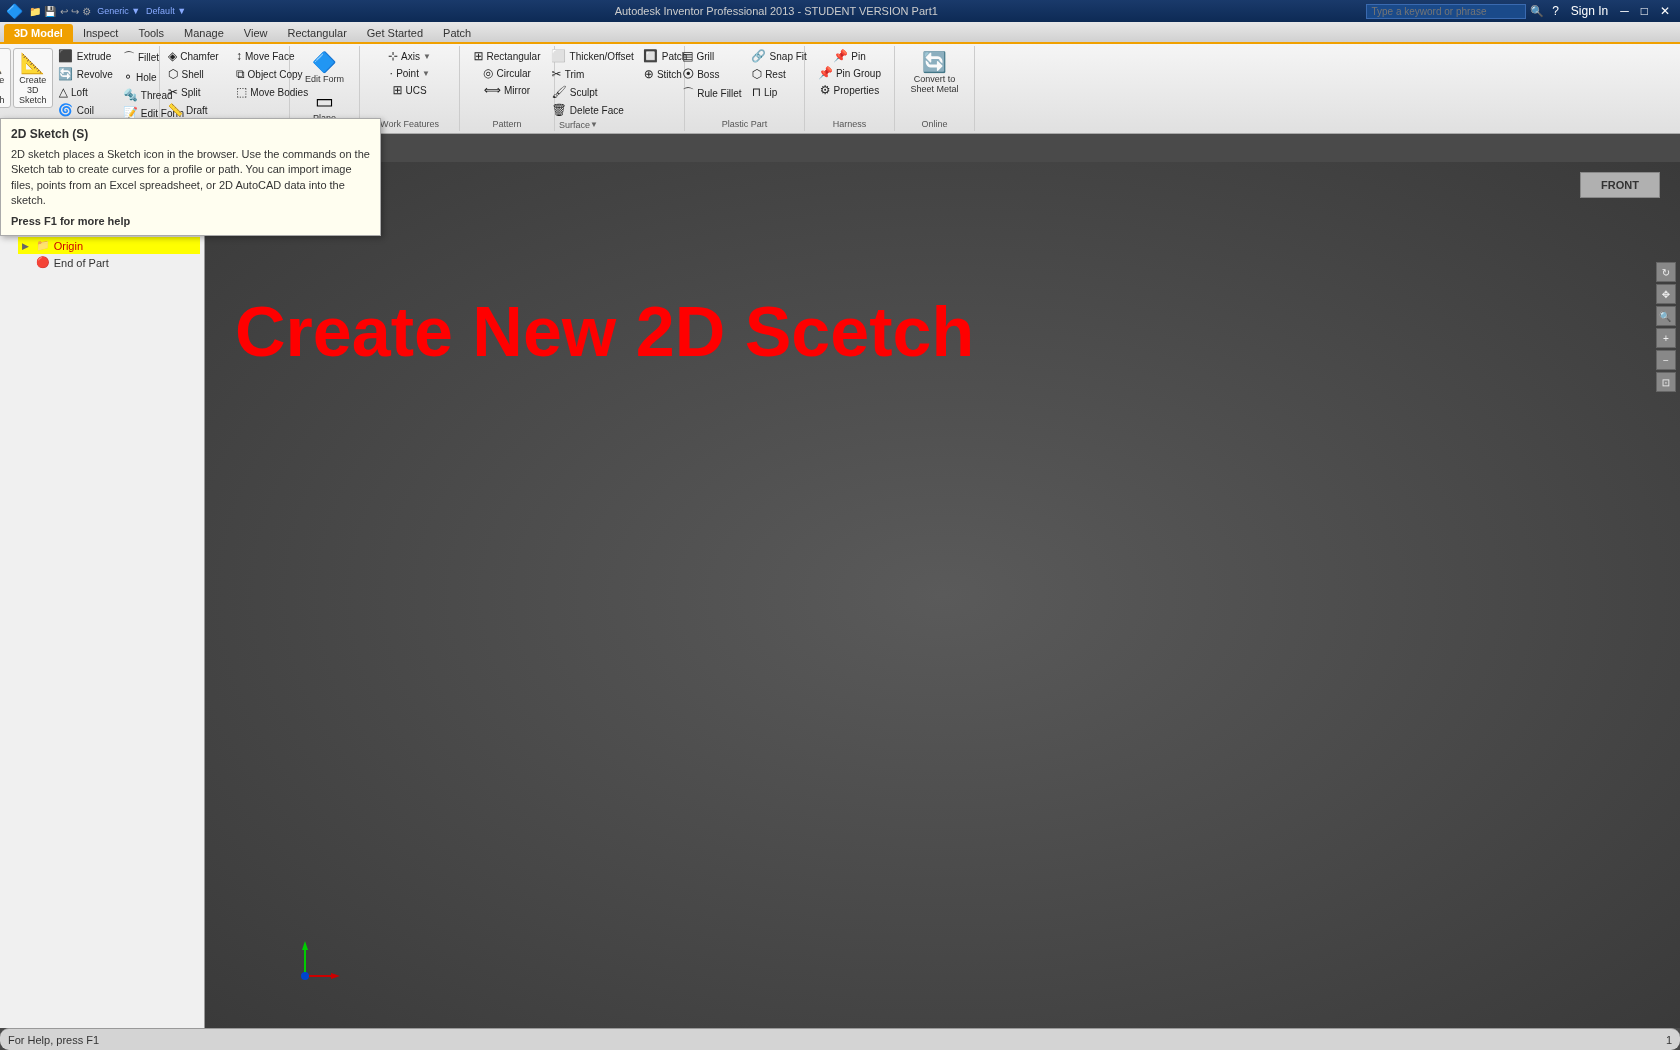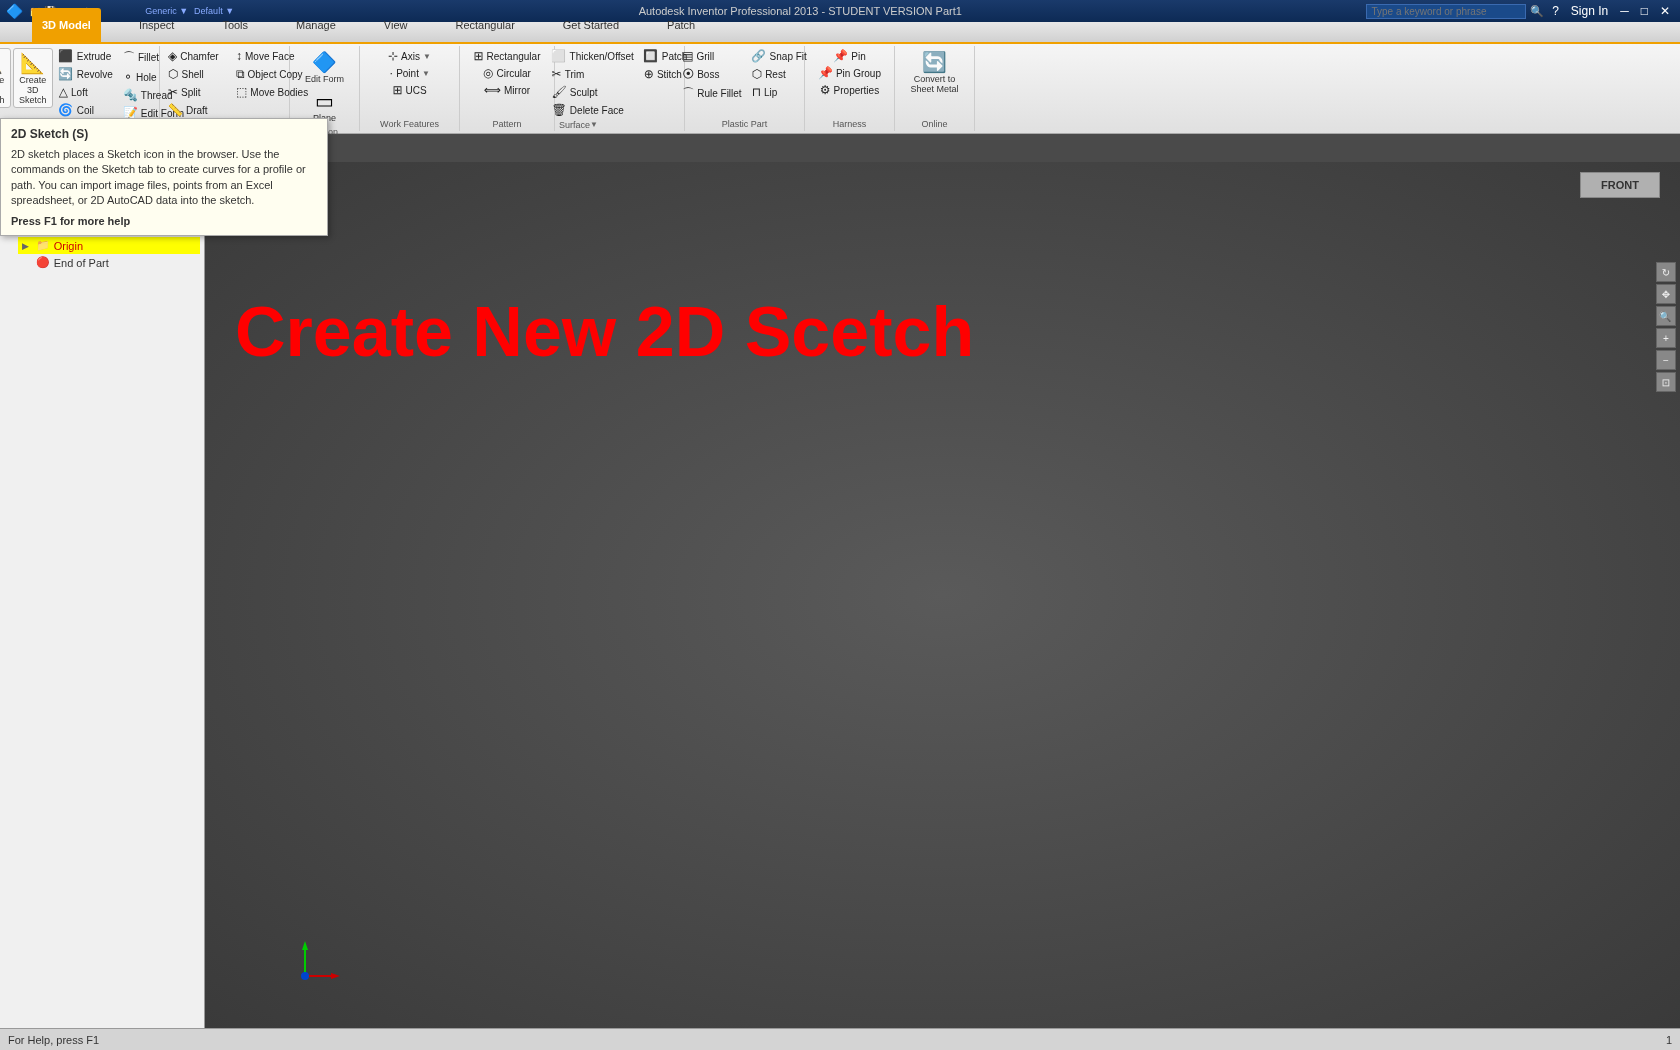--- a/index.html
+++ b/index.html
@@ -24,27 +24,26 @@
     
     #ribbon-tabs {
       height: 22px;
       background: linear-gradient(to bottom, #e8e8e8, #d0d0d0);
       display: flex;
       align-items: flex-end;
       padding-left: 4px;
       border-bottom: 2px solid #f0a000;
     }
     .ribbon-tab {
-      padding: 11px 10px;
+      padding: 3px 10px;
       font-size: 11px;
       cursor: pointer;
       border-top-left-radius: 3px;
       border-top-right-radius: 3px;
       color: #333;
-      margin-left: 28px;
     }
     .ribbon-tab.active {
       background: #f0a000;
       color: white;
       font-weight: bold;
     }
 
     
     #ribbon {
       height: 90px;
@@ -101,21 +100,21 @@
       color: #222;
     }
     .ribbon-small-btn .sicon { font-size: 12px; }
     .ribbon-dropdown { font-size: 8px; color: #666; }
 
     
     #tooltip {
       position: absolute;
       top: 118px;
       left: 0px;
-      width: 328px;
+      width: 381px;
       background: #fffef0;
       border: 1px solid #aaa;
       padding: 8px 10px;
       z-index: 100;
       box-shadow: 2px 2px 6px rgba(0,0,0,0.3);
     }
     #tooltip h3 { font-size: 12px; font-weight: bold; color: #333; margin-bottom: 6px; }
     #tooltip p { font-size: 11px; color: #333; margin-bottom: 6px; line-height: 1.4; }
     #tooltip .help { font-weight: bold; font-size: 11px; color: #333; }
 
@@ -239,33 +238,34 @@
       right: 0;
       height: 22px;
       background: #d4d4d4;
       border-top: 1px solid #999;
       display: flex;
       align-items: center;
       justify-content: space-between;
       padding: 4px 8px;
       font-size: 11px;
       color: #333;
+      border-radius: 9px;
     }
 
     
     .group-chevron { font-size: 8px; color: #666; }
   </style>
 </head>
 <body>
 
 <div id="titlebar">
   <div id="titlebar-left">
     <span style="font-size:14px; color:#f0a000;">🔷</span>
     <span style="font-size:10px; color:#aaa;">📁 💾 ↩ ↪ ⚙</span>
-    <span style="color:#8af; font-size:9px;margin-left:48px;">Generic ▼</span>
+    <span style="color:#8af; font-size:9px;">Generic ▼</span>
     <span style="color:#8af; font-size:9px;">Default ▼</span>
   </div>
   <div id="titlebar-center">
     <span>Autodesk Inventor Professional 2013 - STUDENT VERSION  Part1</span>
   </div>
   <div id="titlebar-right">
     <input type="text" style="width: 160px; font-size: 10px; padding: 1px 4px; background: rgb(26, 74, 138); color: rgb(204, 204, 204); border: 1px solid rgb(58, 106, 176);" placeholder="Type a keyword or phrase">
     <span style="color:#aaa; font-size:11px;">🔍</span>
     <span class="title-btn">?</span>
     <span class="title-btn">Sign In</span>

